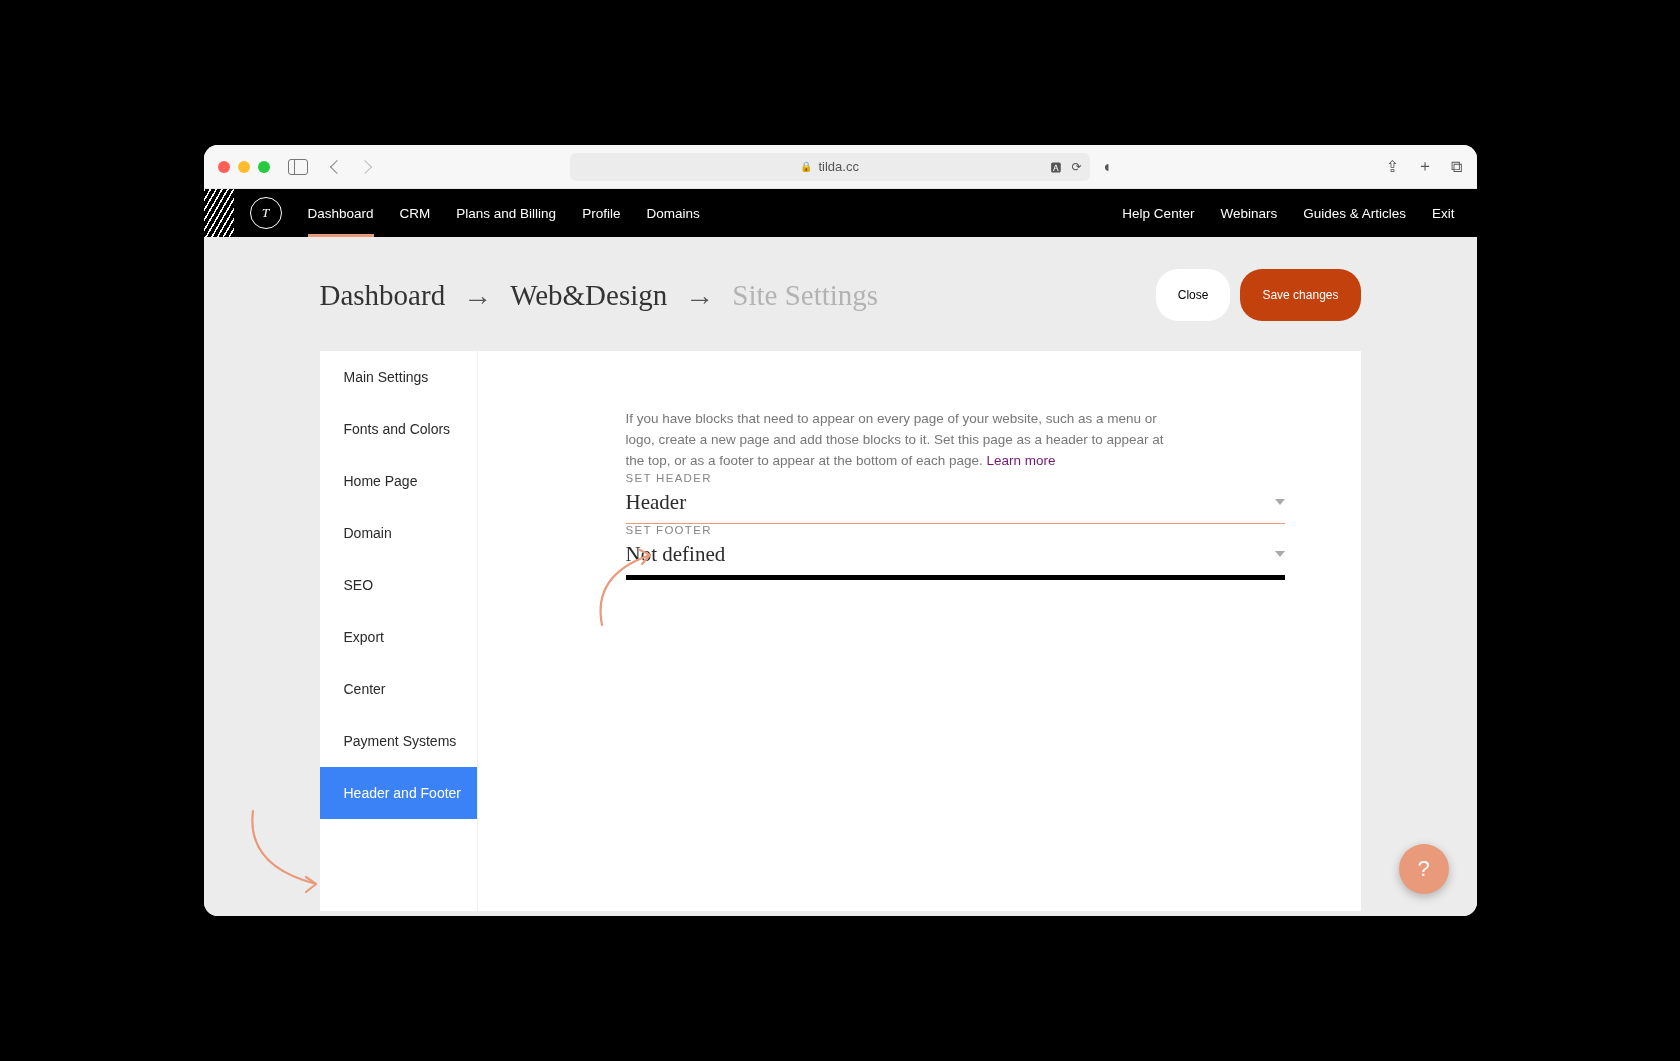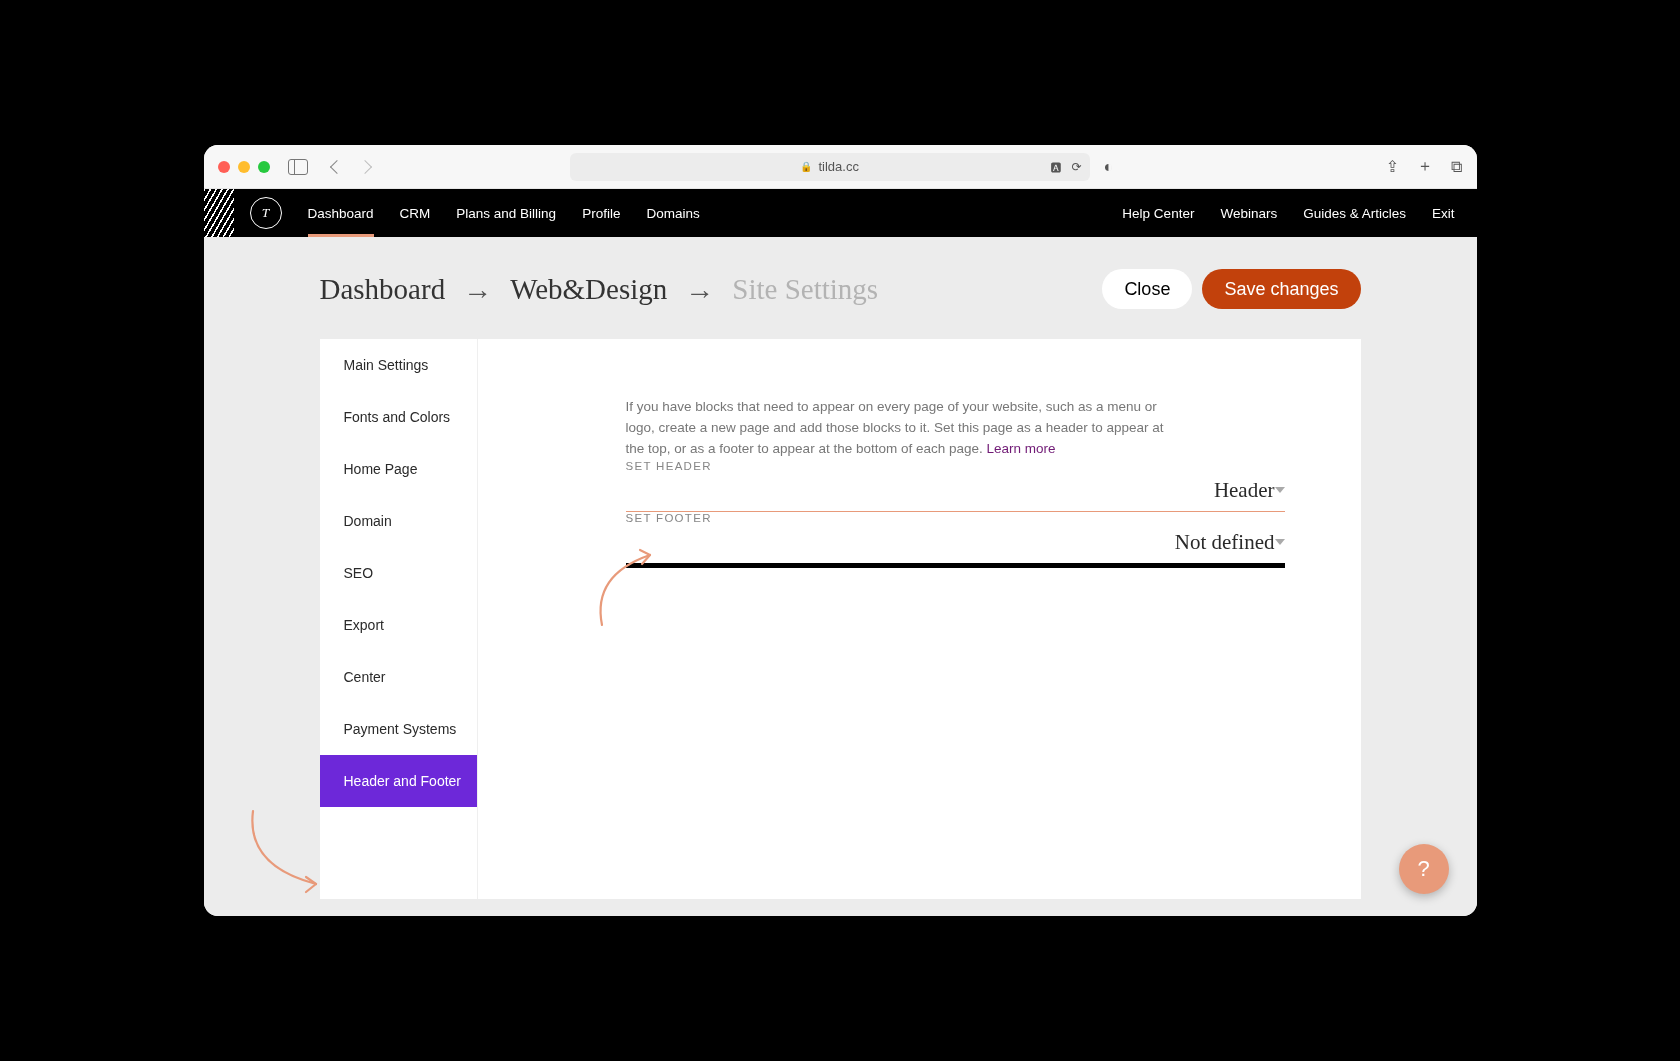--- a/index.html
+++ b/index.html
@@ -117,21 +117,21 @@
     font-family: Georgia, "Times New Roman", serif;
     color:#333;
     display:flex;
     align-items:center;
     gap: 18px;
   }
   .breadcrumb .sep { color:#555; font-weight:300; }
   .breadcrumb .muted { color:#b3b3b3; }
   .actions { margin-left:auto; padding-right: 116px; display:flex; gap:10px;}
   .btn {
-    height: 40px; padding: 0 22px; border-radius: 22px; font-size:18px;
+    height: 52px; padding: 0 22px; border-radius: 22px; font-size:12px;
     display:flex; align-items:center; cursor:pointer; border:none;
     font-family: inherit;
   }
   .btn.close { background:#fff; color:#000; }
   .btn.save { background:#c2410c; color:#fff; }
 
   .panel {
     margin: 0 116px;
     background:#fff;
     min-height: 560px;
@@ -141,21 +141,21 @@
     width: 158px;
     border-right: 1px solid #efefef;
   }
   .side-menu .item {
     padding: 18px 0 18px 24px;
     font-size: 14px;
     color:#2a2a2a;
     cursor:pointer;
   }
   .side-menu .item.active {
-    background:#6d28d9;
+    background:#3b82f6;
     color:#fff;
   }
   .content {
     flex:1;
     padding: 58px 76px 0 148px;
   }
   .intro {
     font-size:13.5px;
     color:#777;
     line-height:1.55;
@@ -164,21 +164,21 @@
   .intro a { color:#701a75; text-decoration:none; }
   .field-label {
     font-size: 11.5px;
     letter-spacing: 1.3px;
     color:#868686;
   }
   .select-row {
     margin-top: 6px;
     display:flex;
     align-items:center;
-    justify-content:flex-end;
+    justify-content:space-between;
     padding-bottom: 8px;
     font-size: 21px;
     font-family: Georgia, "Times New Roman", serif;
     color:#2a2a2a;
   }
   .select-row.header-sel { border-bottom: 1px solid #e89a7a; }
   .select-row.footer-sel { border-bottom: 5px solid #000000; }
   .caret-down {
     width: 0; height: 0;
     border-left: 5px solid transparent;

